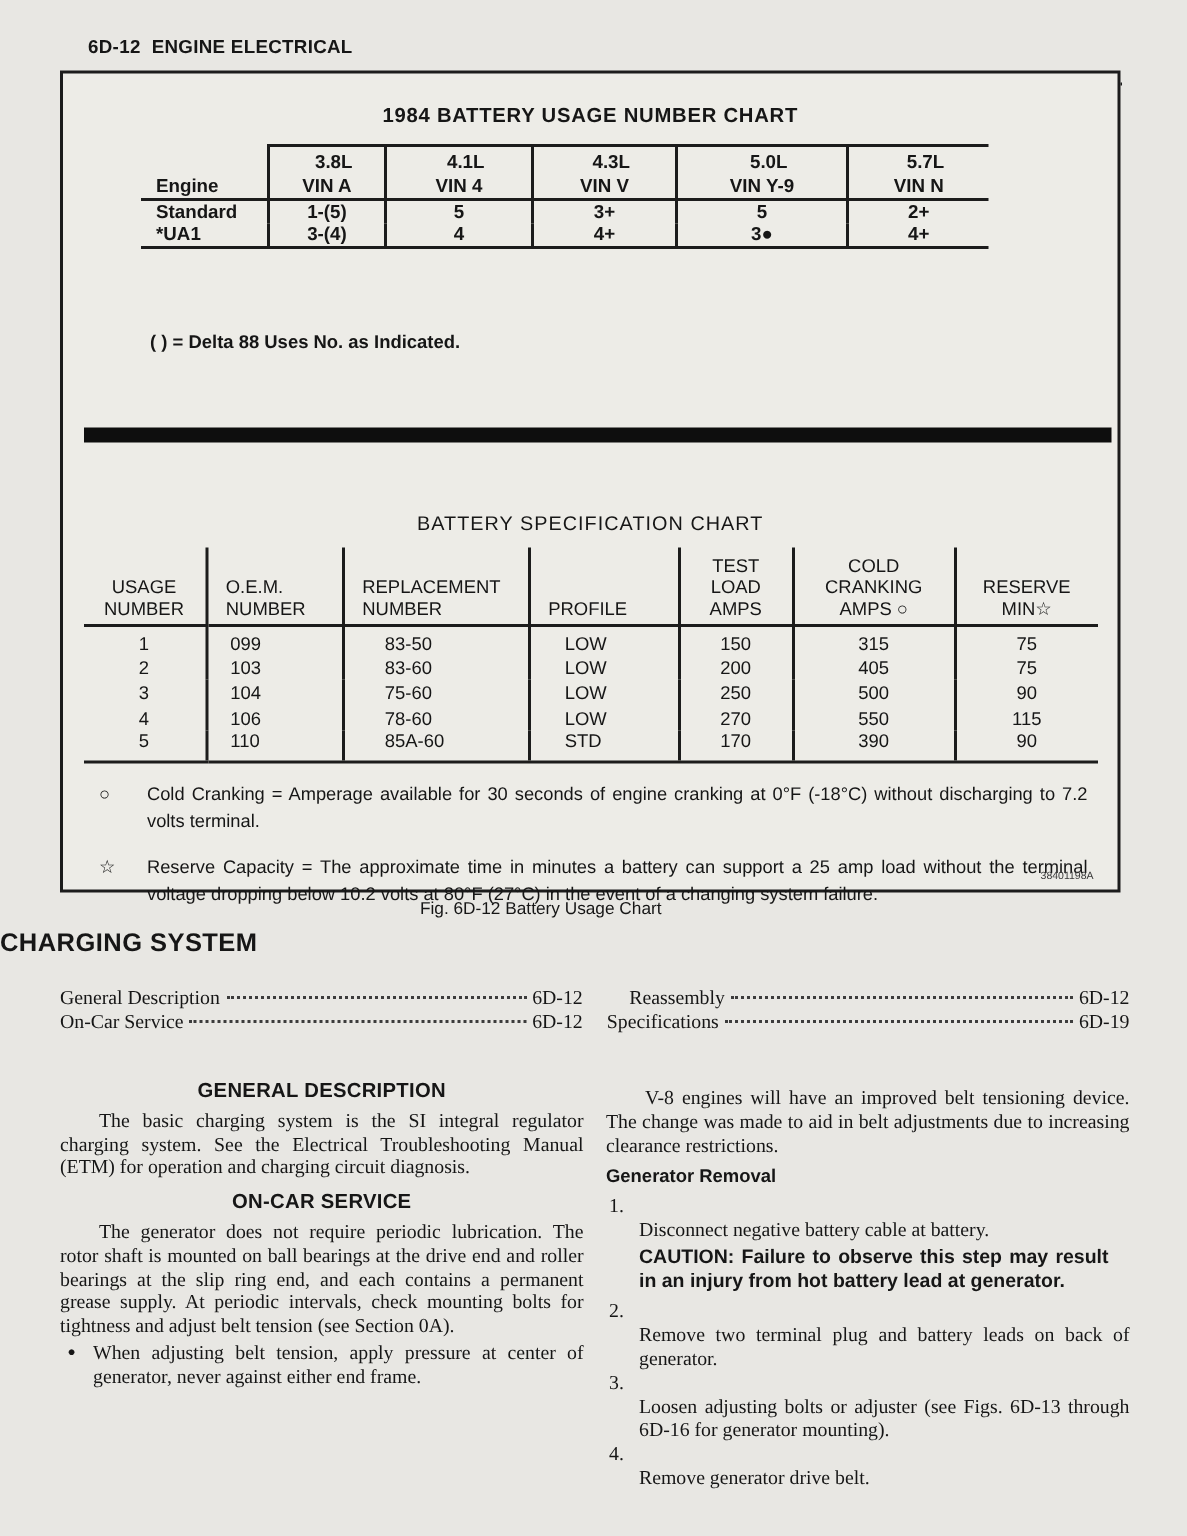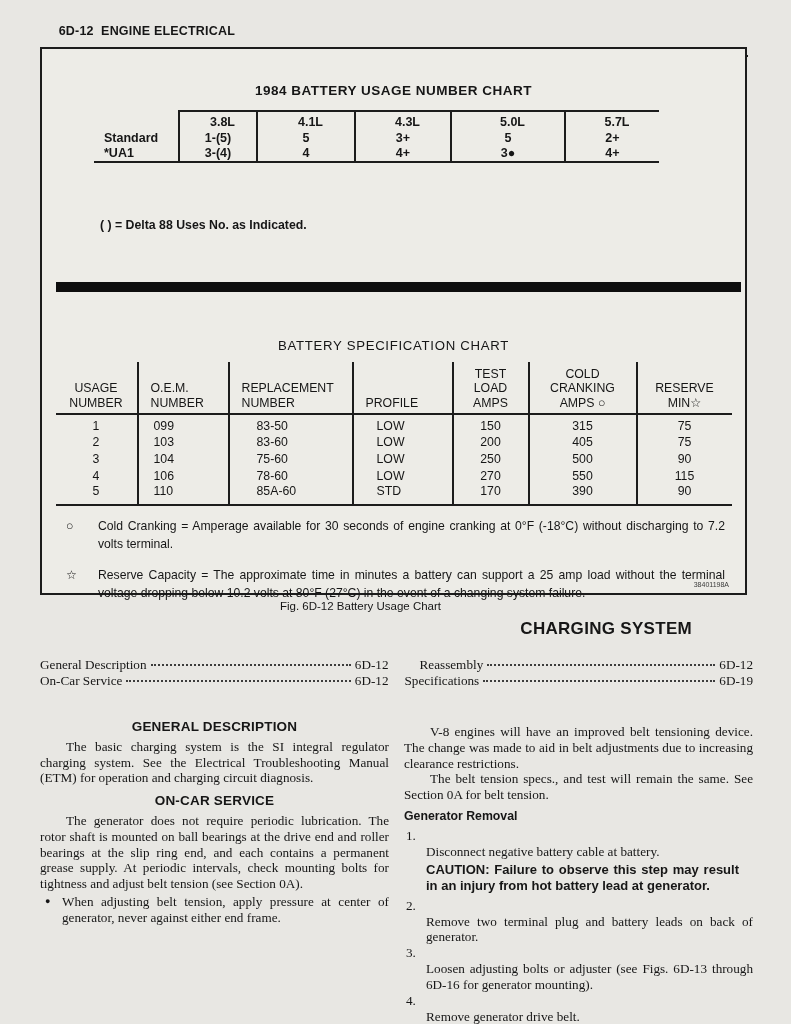--- a/index.html
+++ b/index.html
@@ -21,21 +21,21 @@
     font-weight:bold; font-size:12.5px; letter-spacing:.2px;
     white-space:pre;
   }
 
   
   .chart-box {
     position:absolute; left:40px; top:47px; width:707px; height:548px;
     border:2px solid #1c1c1c; background:#edece7;
   }
   .usage-title {
-    margin-top:34px; text-align:center;
+    margin-top:20px; text-align:center;
     font-family:"Liberation Sans", sans-serif; font-weight:bold;
     font-size:13.5px; letter-spacing:.5px;
   }
   table { border-collapse:collapse; table-layout:fixed; }
   .usage-table {
     margin:12px 0 0 52px; width:565px;
     font-family:"Liberation Sans", sans-serif; font-weight:bold; font-size:12.5px;
   }
   .usage-table td { text-align:center; vertical-align:bottom; padding:0 2px 1px; }
   .usage-table td:first-child { text-align:left; padding-left:10px; }
@@ -82,21 +82,21 @@
         font-size:12.2px; line-height:17.5px; }
   .fn-sym { width:38px; padding-left:6px; }
   .fn-text { flex:1; text-align:justify; }
 
   .doc-number { position:absolute; right:16px; bottom:5px;
     font-family:"Liberation Sans", sans-serif; font-size:7px; color:#3a3a3a; }
 
   
   .fig-caption { position:absolute; top:600px; left:0; width:721px; text-align:center;
     font-family:"Liberation Sans", sans-serif; font-size:11.5px; }
-  .section-title { position:absolute; top:619px; left:0; width:692px; text-align:right;
+  .section-title { position:absolute; top:619px; left:0; width:692px; text-align:left;
     font-family:"Liberation Sans", sans-serif; font-weight:bold; font-size:17px; letter-spacing:.3px; }
 
   
   .index { position:absolute; top:657px; left:40px; width:713px; display:flex; gap:16px;
     font-size:13.2px; line-height:15.5px; }
   .index-col { flex:1; }
   .index-line { display:flex; align-items:baseline; }
   .index-line .leader { flex:1; border-bottom:2px dotted #3c3c3c; margin:0 4px;
     transform:translateY(-3px); }
   .index-line.cont { padding-left:15px; }
@@ -146,20 +146,28 @@
       </colgroup>
       <tbody>
           <tr class="u1">
         <td></td>
         <td>3.8L</td>
         <td>4.1L</td>
         <td>4.3L</td>
         <td>5.0L</td>
         <td>5.7L</td>
       </tr>
+      <tr class="u2">
+        <td>Engine</td>
+        <td>VIN A</td>
+        <td>VIN 4</td>
+        <td>VIN V</td>
+        <td>VIN Y-9</td>
+        <td>VIN N</td>
+      </tr>
       <tr class="u3">
         <td>Standard</td>
         <td>1-(5)</td>
         <td>5</td>
         <td>3+</td>
         <td>5</td>
         <td>2+</td>
       </tr>
       <tr class="u4">
         <td>*UA1</td>
@@ -322,21 +330,20 @@
       <div class="col-heading mt">ON-CAR SERVICE</div>
       <p class="body-p indent">The generator does not require periodic lubrication. The rotor shaft is mounted on ball bearings at the drive end and roller bearings at the slip ring end, and each contains a permanent grease supply. At periodic intervals, check mounting bolts for tightness and adjust belt tension (see Section 0A).</p>
       <div class="bullet-item">
         <span class="bullet">●</span>
         <span class="bullet-text">When adjusting belt tension, apply pressure at center of generator, never against either end frame.</span>
       </div>
     </div>
 
     <div class="col right">
       <p class="body-p indent">V-8 engines will have an improved belt tensioning device. The change was made to aid in belt adjustments due to increasing clearance restrictions.</p>
-      <p class="body-p indent">The belt tension specs., and test will remain the same. See Section 0A for belt tension.</p>
       <div class="sub-heading">Generator Removal</div>
 
       <div class="step">
         <span class="step-num">1.</span>
         <div class="step-body">
           <div class="step-text">Disconnect negative battery cable at battery.</div>
           <div class="caution">CAUTION: Failure to observe this step may result in an injury from hot battery lead at generator.</div>
         </div>
       </div>
       <div class="step">

